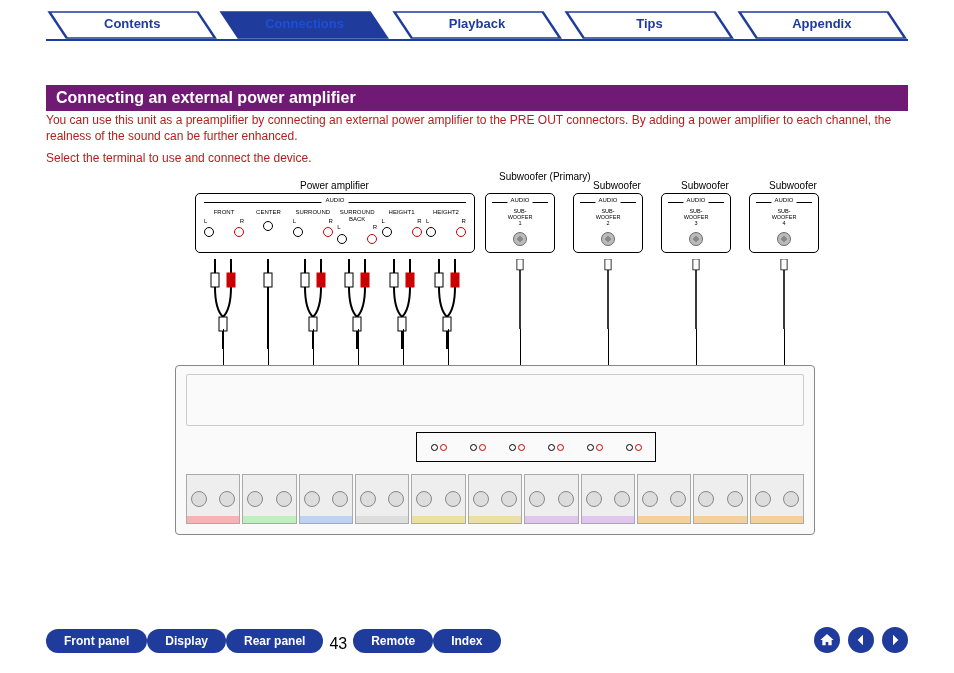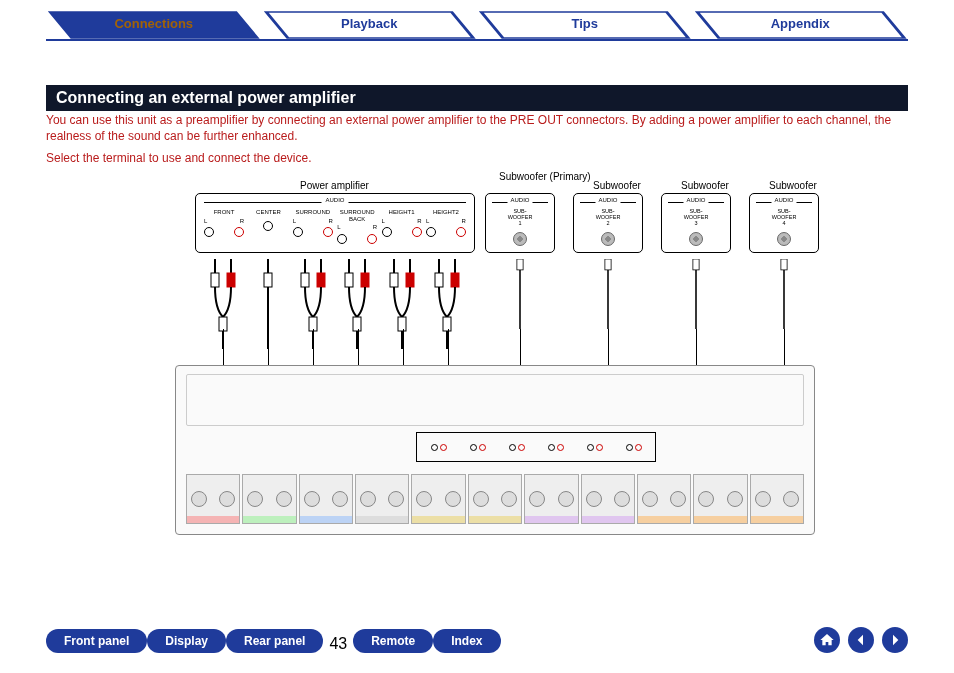--- a/index.html
+++ b/index.html
@@ -25,33 +25,33 @@
     text-align: center;
     font-size: 13px;
     font-weight: bold;
     color: #1f3b9b;
     position: relative;
     line-height: 28px;
     cursor: pointer;
   }
   .tab svg { position: absolute; inset: 0; width: 100%; height: 100%; }
   .tab span { position: relative; z-index: 2; }
-  .tab.active span { color: #a16207; text-align: center; }
+  .tab.active span { color: #1d4ed8; text-align: center; }
   .tab-rule {
     position: absolute;
     top: 39px; left: 46px; right: 46px;
     height: 2px; background: #1f3b9b;
   }
 
   
   .section-bar {
     position: absolute;
     top: 85px; left: 46px; right: 46px;
     height: 26px;
-    background: #0f172a;
+    background: #701a75;
     color: #fff;
     font-size: 16px;
     font-weight: bold;
     line-height: 26px;
     padding-left: 10px;
   }
 
   
   .body-text {
     position: absolute;
@@ -188,20 +188,26 @@
     width:26px;height:26px;border-radius:50%;background:#1f3b9b;
     display:flex;align-items:center;justify-content:center;cursor:pointer;
     color:#fff;
   }
   .circ svg{width:16px;height:16px;fill:#fff;}
 </style>
 </head>
 <body>
 
 <div class="tabs">
+  <div class="tab">
+    <svg viewBox="0 0 100 30" preserveAspectRatio="none">
+        <path d="M2 2 H88 L98 28 H12 Z" fill="#fff" stroke="#1f3b9b" stroke-width="1.6"></path>
+      </svg>
+    <span>Contents</span>
+  </div>
   <div class="tab active">
     <svg viewBox="0 0 100 30" preserveAspectRatio="none">
         <path d="M2 2 H88 L98 28 H12 Z" fill="#1f3b9b" stroke="#1f3b9b" stroke-width="1.6"></path>
       </svg>
     <span>Connections</span>
   </div>
   <div class="tab">
     <svg viewBox="0 0 100 30" preserveAspectRatio="none">
         <path d="M2 2 H88 L98 28 H12 Z" fill="#fff" stroke="#1f3b9b" stroke-width="1.6"></path>
       </svg>

